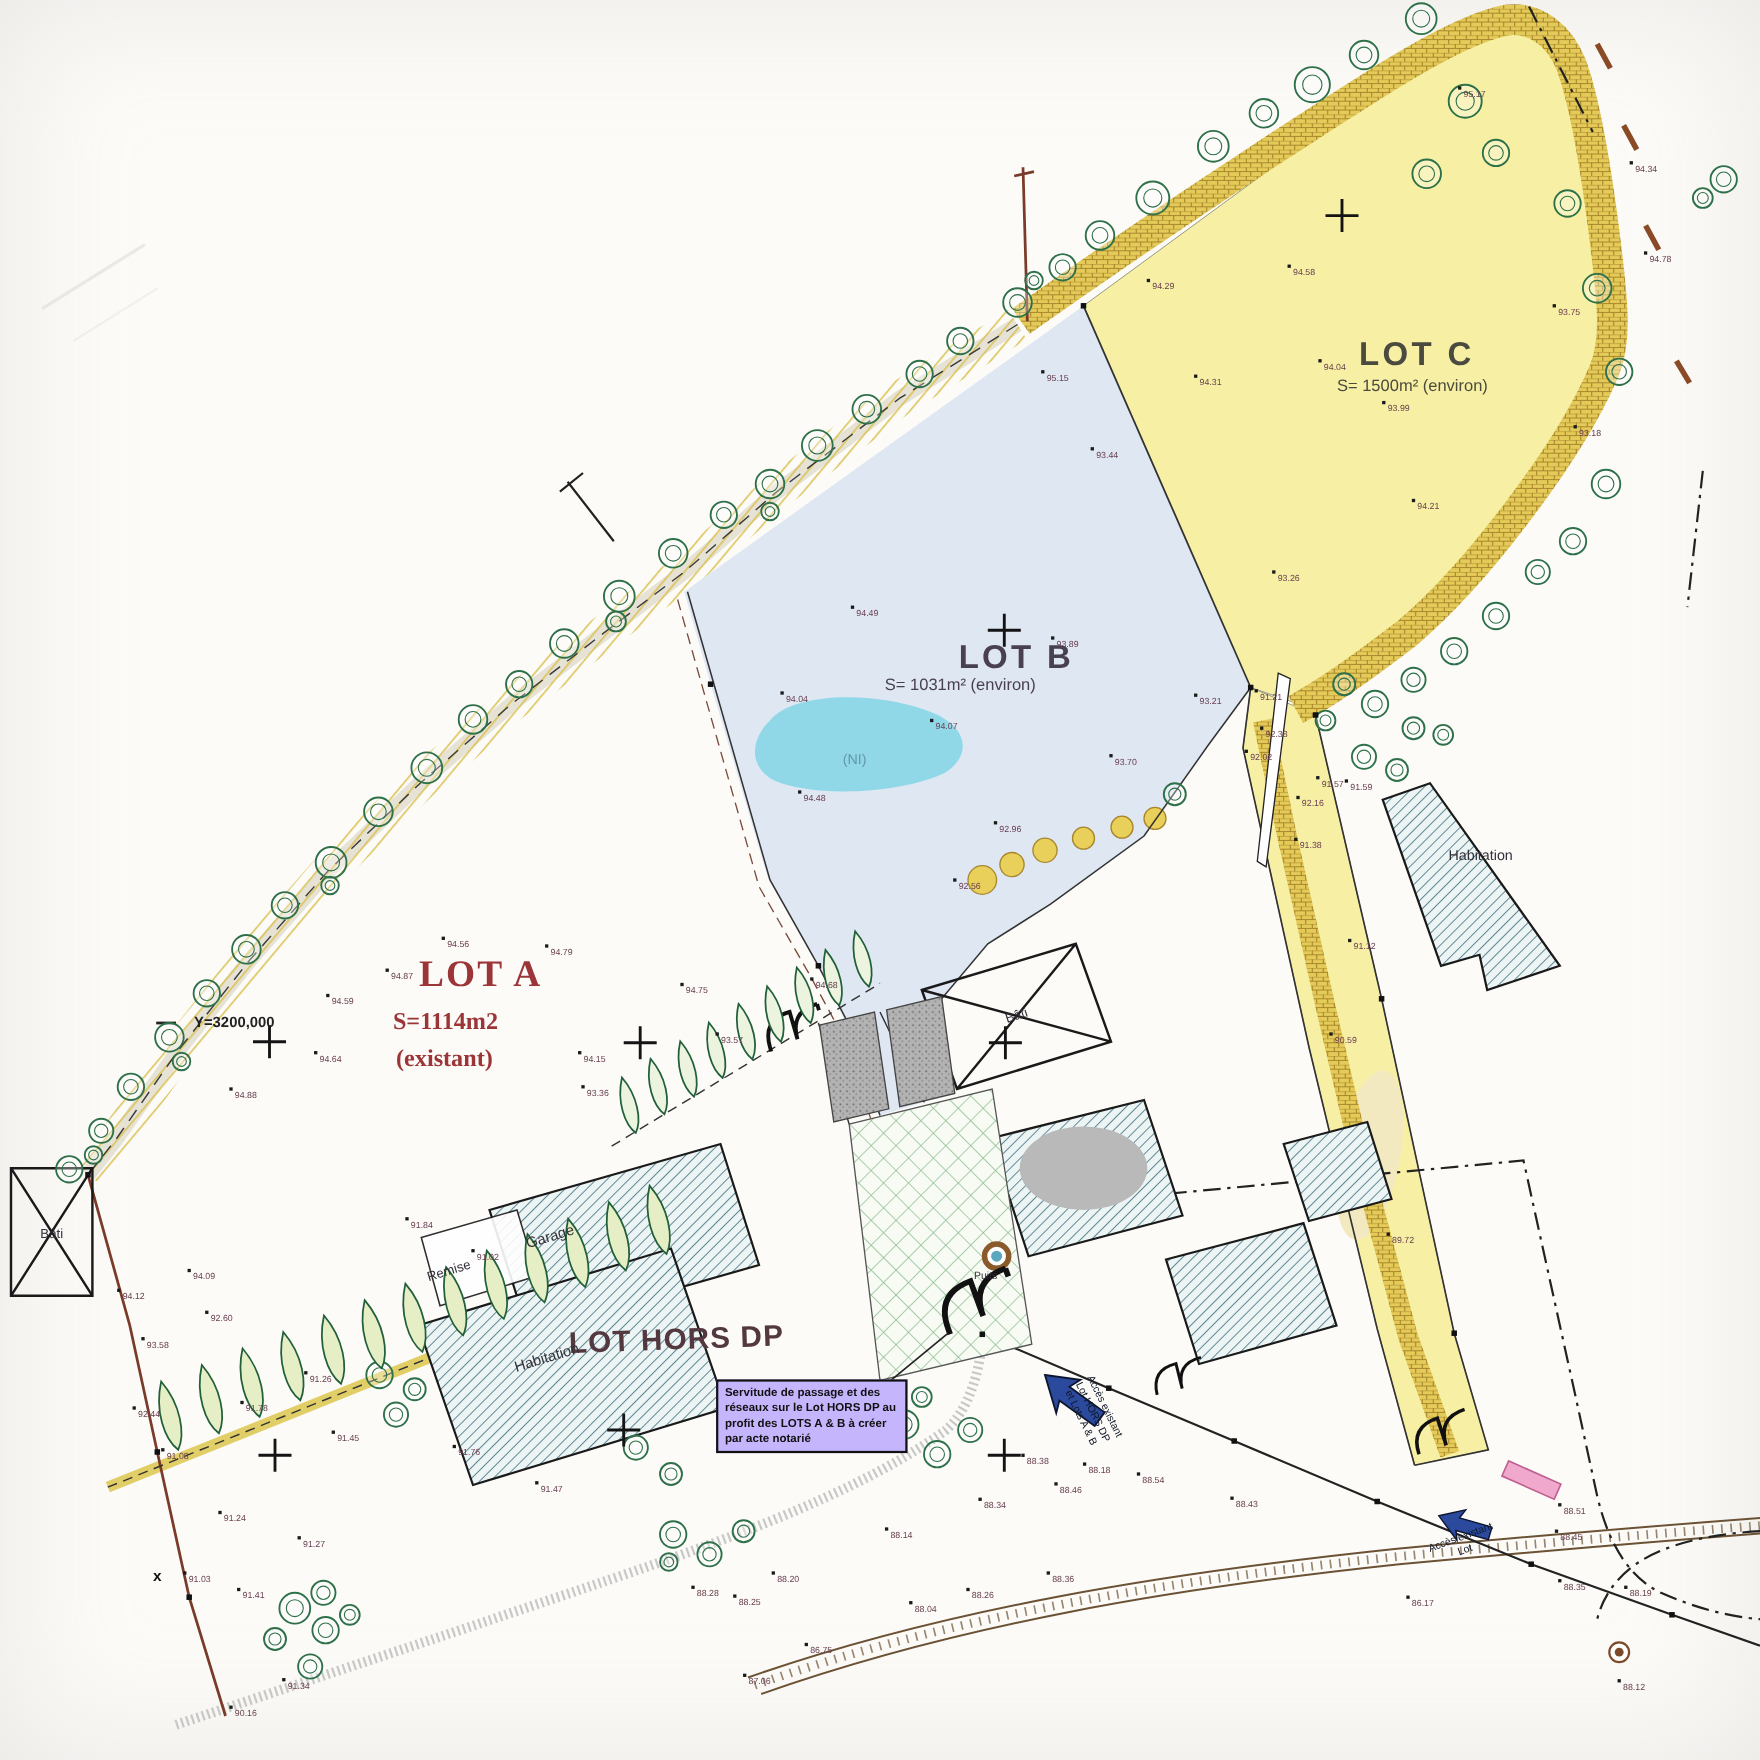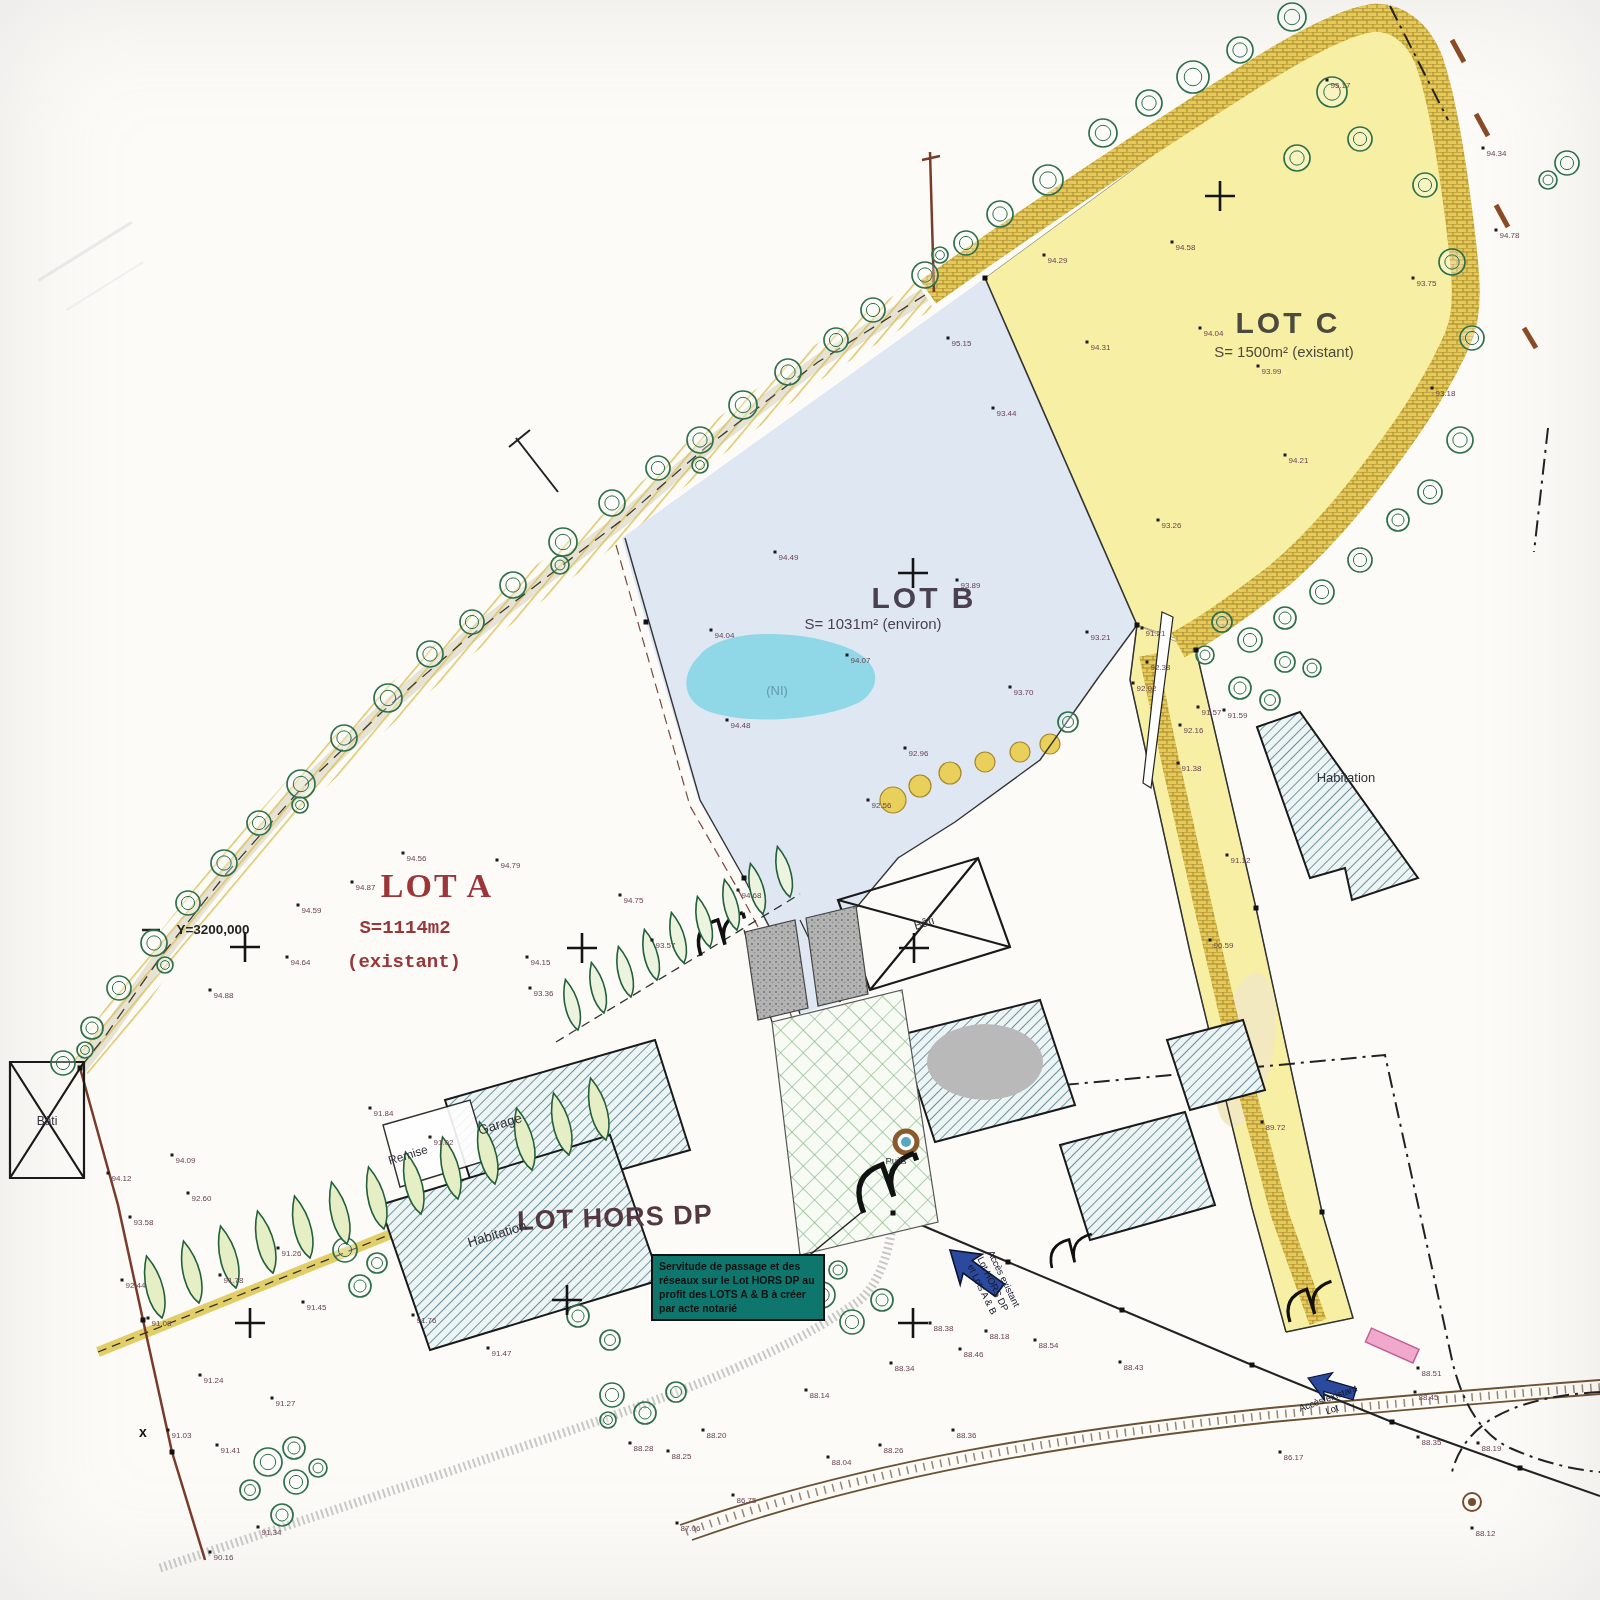--- a/index.html
+++ b/index.html
@@ -4,39 +4,39 @@
 <style>
   html,body{margin:0;padding:0;background:#fff;}
   .stage{position:relative;width:1600px;height:1600px;background:#fcfbf8;overflow:hidden;
          box-shadow:inset 0 0 120px rgba(180,180,175,.25);
          font-family:"Liberation Sans",sans-serif;}
   svg.plan{position:absolute;left:0;top:0;z-index:1;}
   .lbl{position:absolute;z-index:3;transform:translate(-50%,-50%);white-space:nowrap;
        color:#3a3540;pointer-events:none;}
   .lot-a-name{font-family:"Liberation Serif",serif;font-weight:bold;font-size:34px;
               color:#9c3538;letter-spacing:2px;}
-  .lot-a-area{font-family:Liberation Mono, monospace;font-weight:bold;font-size:19px;color:#9c3538;}
+  .lot-a-area{font-family:Liberation Serif, serif;font-weight:bold;font-size:22px;color:#9c3538;}
   .lot-big{font-weight:bold;font-size:30px;letter-spacing:3px;color:#4a4150;}
   .lot-c-name{color:#4b4a3e;}
   .lot-area{font-size:15px;color:#4a4150;}
   .lot-hors{font-weight:bold;font-size:27px;letter-spacing:1px;color:#53383f;
             transform:translate(-50%,-50%) rotate(-2deg);}
   .bldg{font-size:13.5px;color:#33303a;}
   .rot17{transform:translate(-50%,-50%) rotate(-17deg);}
   .rot18{transform:translate(-50%,-50%) rotate(-18deg);}
   .small{font-size:12px;}
   .tiny{font-size:9.5px;}
   .ycoord{font-size:13.5px;font-weight:bold;color:#222;}
   .xmark{font-size:14px;font-weight:bold;color:#111;}
   .ni{font-size:13px;color:rgba(70,110,130,.6);}
   .acc{z-index:3;position:absolute;font-size:9.5px;line-height:1.25;color:#101828;
        text-align:center;pointer-events:none;}
   .acc-center{transform:translate(-50%,-50%) rotate(64deg);}
   .acc-east{transform:translate(-50%,-50%) rotate(-20deg);}
-  .notebox{position:absolute;z-index:4;left:651px;top:1254px;width:158px;background:#0f766e;
+  .notebox{position:absolute;z-index:4;left:651px;top:1254px;width:158px;background:#c4b5fd;
            border:2px solid #111;padding:4px 6px;font-size:10.5px;line-height:1.32;
            color:#111;font-weight:600;}
   .streak{position:absolute;z-index:2;background:#cfcfcf;opacity:.4;pointer-events:none;}
 </style>
 </head>
 <body>
 
 <div class="stage">
 
   <div class="streak" style="left:30px;top:250px;width:110px;height:3px;transform:rotate(-32deg);"></div>
@@ -876,21 +876,21 @@
   </svg>
 
   <div class="lbl lot-a-name" style="left:437px;top:886px;">LOT A</div>
   <div class="lbl lot-a-area" style="left:405px;top:928px;">S=1114m2</div>
   <div class="lbl lot-a-area" style="left:404px;top:962px;">(existant)</div>
 
   <div class="lbl lot-big" style="left:895px;top:598px;margin-left:29px;">LOT B</div>
   <div class="lbl lot-area" style="left:873px;top:623px;">S= 1031m² (environ)</div>
 
   <div class="lbl lot-big lot-c-name" style="left:1288px;top:323px;">LOT C</div>
-  <div class="lbl lot-area" style="left:1284px;top:351px;color:#4b4a3e;">S= 1500m² (existant)</div>
+  <div class="lbl lot-area" style="left:1284px;top:351px;color:#4b4a3e;">S= 1500m² (environ)</div>
 
   <div class="lbl lot-hors" style="left:615px;top:1218px;">LOT HORS DP</div>
 
   <div class="lbl bldg rot17" style="left:497px;top:1234px;">Habitation</div>
   <div class="lbl bldg rot17" style="left:500px;top:1124px;">Garage</div>
   <div class="lbl bldg rot17 small" style="left:408px;top:1155px;">Remise</div>
   <div class="lbl bldg" style="left:1346px;top:777px;font-size:13px;">Habitation</div>
   <div class="lbl bldg small" style="left:47px;top:1121px;">Bâti</div>
   <div class="lbl bldg rot18 small" style="left:924px;top:923px;">Bâti</div>
   <div class="lbl bldg tiny" style="left:896px;top:1160px;">Puits</div>

